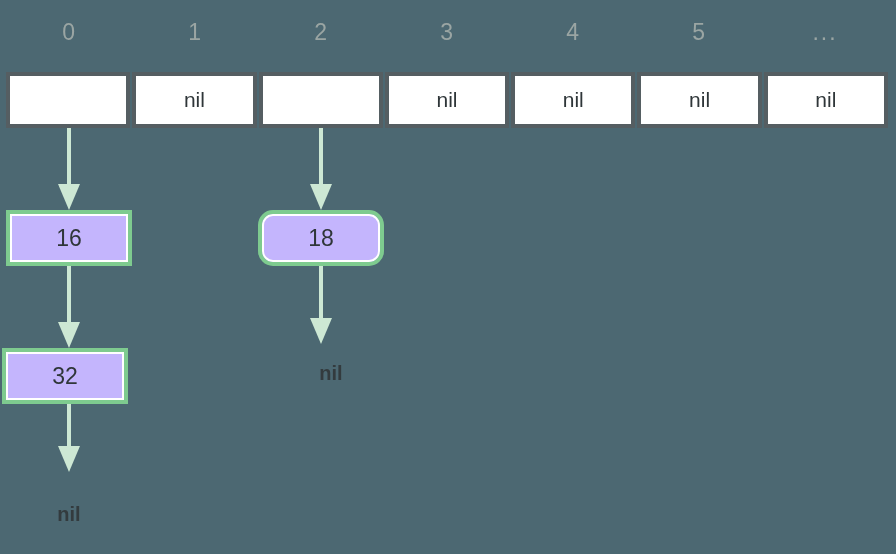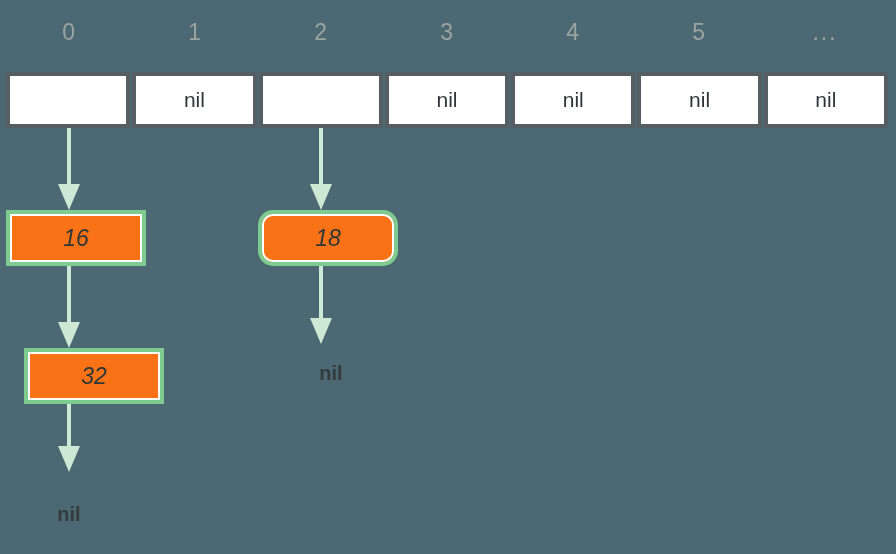--- a/index.html
+++ b/index.html
@@ -31,31 +31,30 @@
     background:#ffffff;
     border:4px solid #555e62;
     box-sizing:border-box;
     display:flex; align-items:center; justify-content:center;
     color:#2f3639; font-size:21px;
   }
 
   
   .node {
     position:absolute;
-    width:140px; height:56px;
-    background:#f97316;
+    width:126px; height:56px;
+    background:#c4b5fd;
     border:4px solid #7ecb8f;
     box-sizing:border-box;
     display:flex; align-items:center; justify-content:center;
     color:#2f3639; font-size:23px;
     box-shadow:inset 0 0 0 2px #ffffff;
-    font-style:italic;
   }
   #node-16 { left:6px;   top:210px; }
-  #node-32 { left:24px;   top:348px; }
+  #node-32 { left:2px;   top:348px; }
   #node-18 { left:258px; top:210px;border-radius:15px; }
 
   
   .arrow { position:absolute; width:22px; }
   .arrow .stem {
     position:absolute; left:9px; top:0; width:4px;
     background:#cde8d4;
   }
   .arrow .head {
     position:absolute; left:0; bottom:0;

